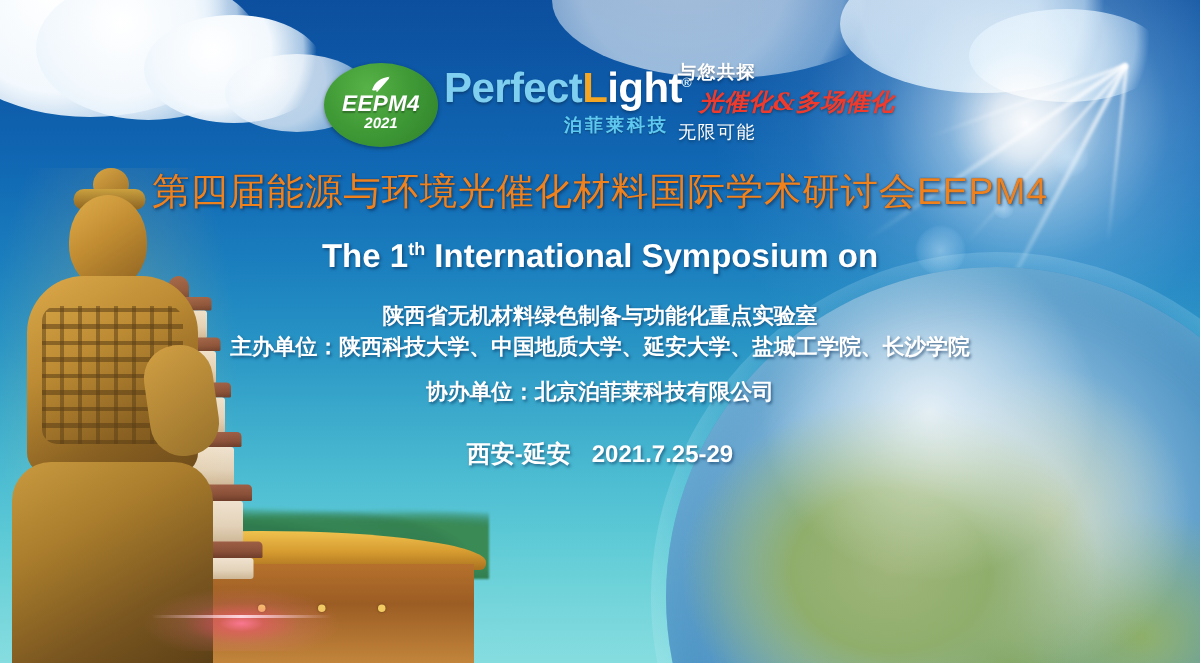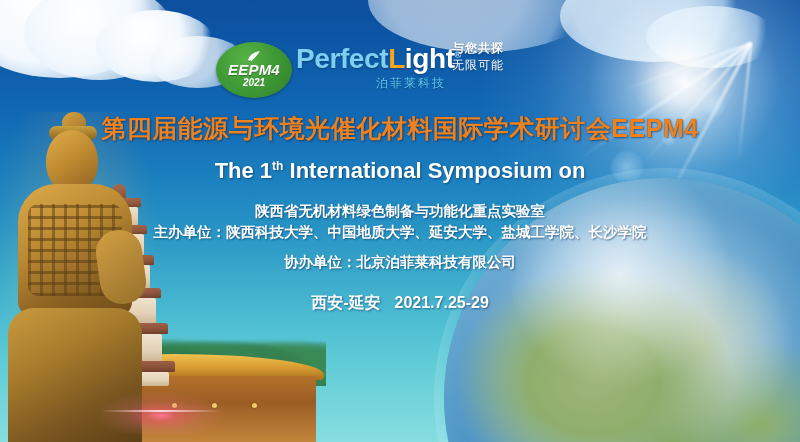--- a/index.html
+++ b/index.html
@@ -112,35 +112,35 @@
   .eepm-main{color:#fff;font-style:italic;font-weight:bold;font-size:15px;line-height:15px;
     letter-spacing:.2px;text-shadow:0 1px 1px rgba(0,0,0,.3);}
   .eepm-year{color:#fff;font-style:italic;font-weight:bold;font-size:10px;line-height:12px;}
 
   .pl-logo{position:absolute;left:296px;top:6px;width:150px;height:60px;text-align:right;}
   .pl-word{font-weight:bold;font-size:28px;line-height:30px;letter-spacing:-.4px;white-space:nowrap;}
   .pl-perfect{color:#7fd0f0;text-shadow:0 1px 2px rgba(0,0,0,.3);}
   .pl-light{color:#ffffff;text-shadow:0 1px 2px rgba(0,0,0,.3);}
   .pl-l{color:#f5a623;}
   .pl-reg{font-size:9px;vertical-align:super;color:#cfe9f7;}
-  .pl-cn{color:#5fc9ef;font-weight:normal;font-size:12px;letter-spacing:2px;
+  .pl-cn{color:#5fc9ef;font-weight:bold;font-size:12px;letter-spacing:2px;
     margin-top:1px;text-shadow:0 1px 1px rgba(0,0,0,.3);margin-left:32px;}
 
   .slogan{position:absolute;left:452px;top:6px;width:200px;height:62px;}
   .slg-top{color:#ffffff;font-weight:bold;font-size:12px;letter-spacing:1px;
     text-shadow:0 1px 2px rgba(0,0,0,.35);}
   .slg-mid{color:#ef3b2d;font-weight:bold;font-size:16px;letter-spacing:.5px;
     font-family:"DejaVu Serif",serif;font-style:italic;margin:1px 0 1px 14px;
     text-shadow:0 1px 2px rgba(0,0,0,.4);white-space:nowrap;}
   .slg-bot{color:#ffffff;font-weight:normal;font-size:12px;letter-spacing:1px;
     text-shadow:0 1px 2px rgba(0,0,0,.35);}
 
   
   .content{position:absolute;left:0;top:112px;width:800px;text-align:center;}
-  .cn-title{color:#f0821e;font-weight:bold;font-size:25px;letter-spacing:.5px;
+  .cn-title{color:#f0821e;font-weight:normal;font-size:25px;letter-spacing:.5px;
     line-height:32px;white-space:nowrap;
     text-shadow:1px 1px 2px rgba(10,40,80,.55),0 0 1px rgba(10,40,80,.7);}
   .en-title{color:#ffffff;font-weight:bold;font-size:22px;line-height:29px;
     margin-top:8px;text-shadow:1px 1px 2px rgba(8,45,88,.6);}
   .en-title sup{font-size:12px;}
   .org-block{margin-top:16px;}
   .org-line{color:#ffffff;font-weight:bold;font-size:14.5px;line-height:21px;
     text-shadow:1px 1px 2px rgba(8,45,88,.6);white-space:nowrap;}
   .co-line{color:#ffffff;font-weight:bold;font-size:14.5px;line-height:21px;
     margin-top:9px;text-shadow:1px 1px 2px rgba(8,45,88,.6);}
@@ -233,20 +233,21 @@
 
     <div class="pl-logo">
       <div class="pl-word">
         <span class="pl-perfect">Perfect</span><span class="pl-light pl-l">L</span><span class="pl-light">ight</span><span class="pl-reg">®</span>
       </div>
       <div class="pl-cn">泊菲莱科技</div>
     </div>
 
     <div class="slogan">
       <div class="slg-top">与您共探</div>
+      <div class="slg-mid">光催化&amp;多场催化</div>
       <div class="slg-bot">无限可能</div>
     </div>
   </div>
 
   <div class="content">
     <div class="cn-title">第四届能源与环境光催化材料国际学术研讨会EEPM4</div>
 
     <div class="en-title">
       <div><span>The 1</span><sup>th</sup><span> International Symposium on</span></div>
     </div>

